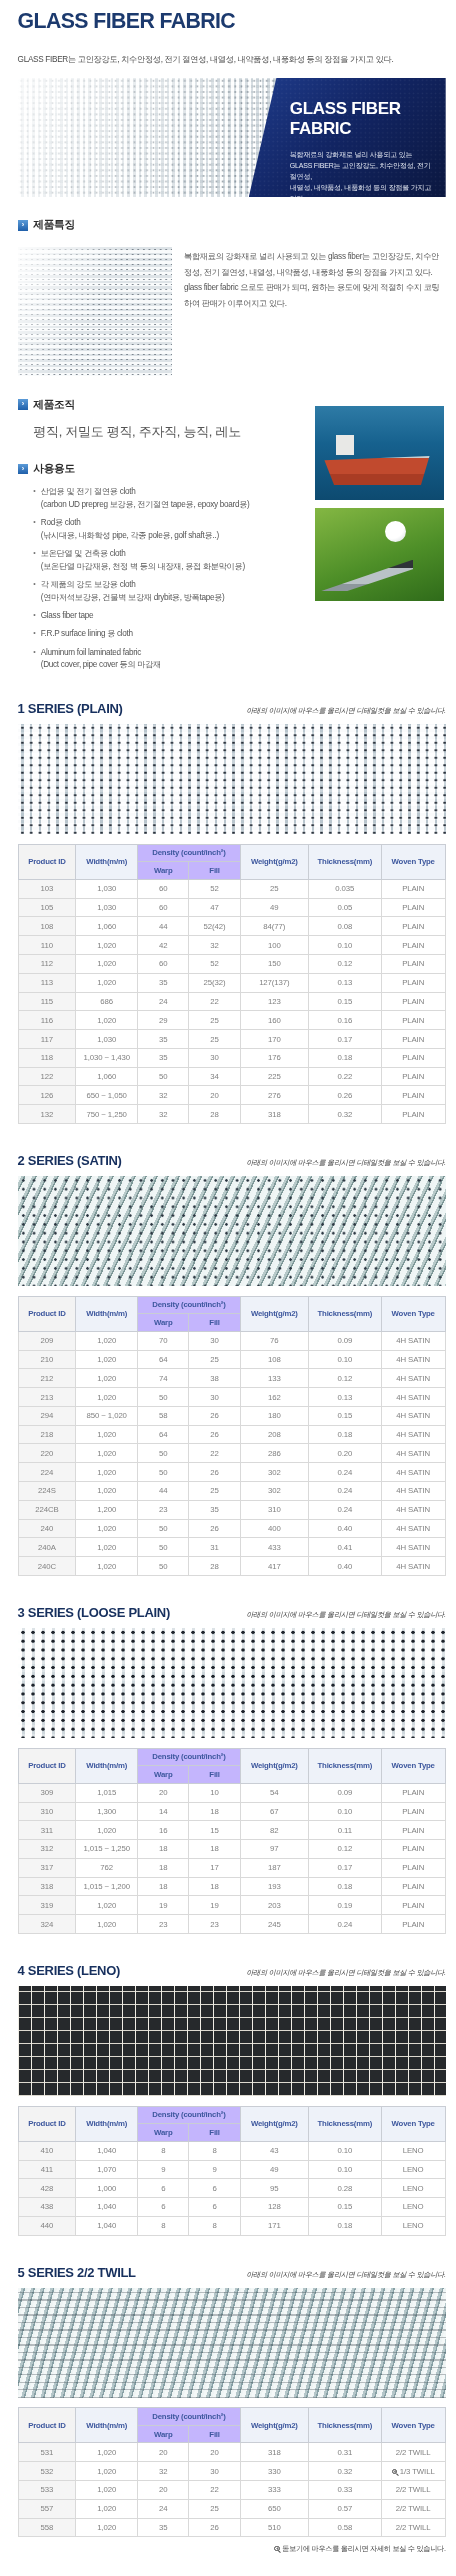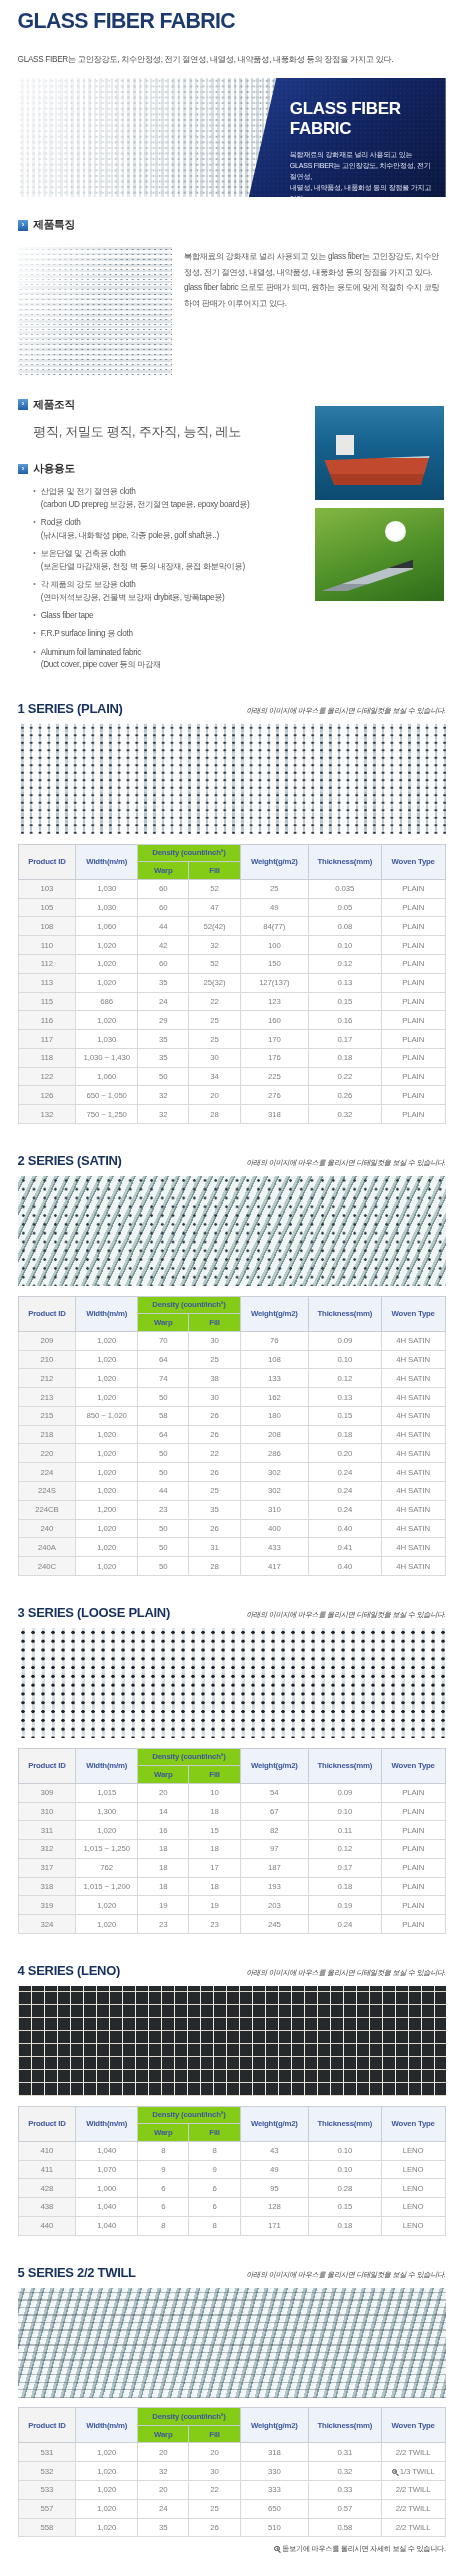--- a/index.html
+++ b/index.html
@@ -134,21 +134,21 @@
     background-image:
       repeating-linear-gradient(0deg, rgba(40,50,60,.3) 0 1.3px, rgba(0,0,0,0) 1.3px 7.5px),
       repeating-linear-gradient(105deg, #f4f8f8 0 3.1px, #b4c6c9 3.1px 5.6px, #87a0a5 5.6px 7px, #eef4f4 7px 9.4px);
   }
 
   
   table { width:100%; border-collapse:collapse; table-layout:fixed; margin-top:9.4px;
           border-top:1.9px solid #5a6cac; }
   th {
     border:0.6px solid #c9cdd4; padding:3.8px 1.9px; font-size:7.8px; font-weight:bold;
-    color:#3e589e; text-align:center; letter-spacing:-0.2px; background:#84cc16;
+    color:#3e589e; text-align:center; letter-spacing:-0.2px; background:#c4b5fd;
   }
   .th-gray { background:#f3f3f3; }
   .th-blue { background:#eef2f9;text-align:center; }
   td {
     border:0.6px solid #d9d9d9; padding:4.4px 1.9px; font-size:7.8px; color:#828282;
     text-align:center; letter-spacing:-0.1px;
   }
   tbody td:first-child { background:#f5f5f5;margin-left:24px; }
 
   .footer-note { margin-top:6.3px; text-align:right; font-size:7.2px; color:#3c3c3c; letter-spacing:-0.3px; }
@@ -452,21 +452,21 @@
           <tr>
             <td>213</td>
             <td>1,020</td>
             <td>50</td>
             <td>30</td>
             <td>162</td>
             <td>0.13</td>
             <td>4H SATIN</td>
           </tr>
           <tr>
-            <td>215</td>
+            <td>294</td>
             <td>850 ~ 1,020</td>
             <td>58</td>
             <td>26</td>
             <td>180</td>
             <td>0.15</td>
             <td>4H SATIN</td>
           </tr>
           <tr>
             <td>218</td>
             <td>1,020</td>

